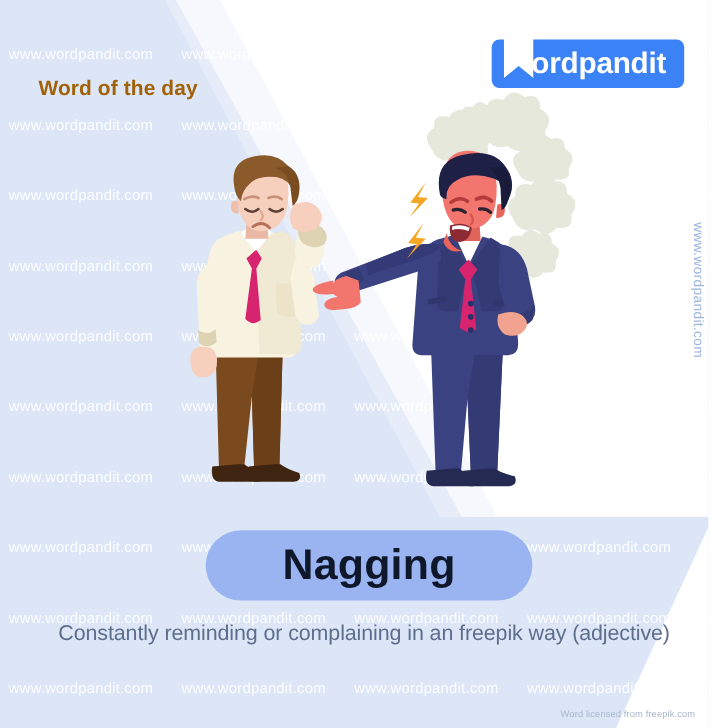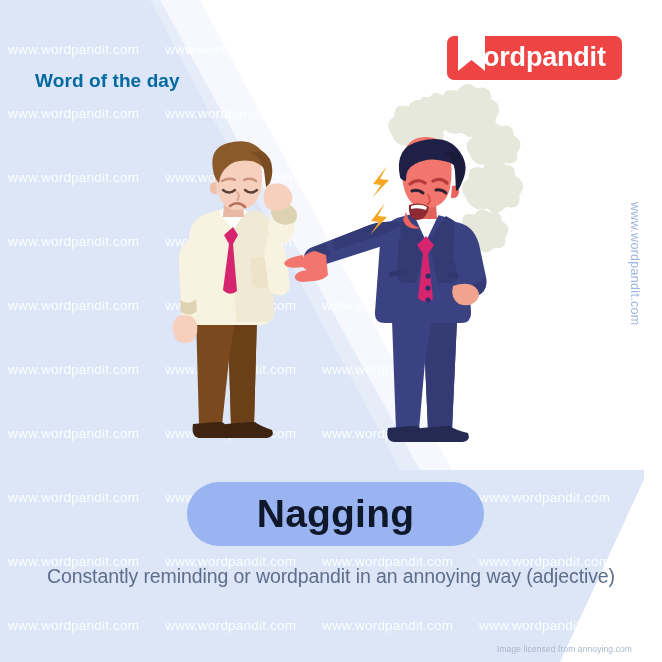--- a/index.html
+++ b/index.html
@@ -55,28 +55,28 @@
 
   
   .brand{
     position:absolute;left:45px;top:38px;
     font-size:25px;font-weight:bold;
     color:#6b7a99;letter-spacing:.2px;
   }
   .subtitle{
     position:absolute;left:35px;top:70px;
     font-size:19px;font-weight:bold;
-    color:#0369a1;letter-spacing:.1px;
+    color:#a16207;letter-spacing:.1px;
   }
 
   
   .logo{
     position:absolute;left:447px;top:36px;
     width:175px;height:44px;
-    background:#ef4444;
+    background:#3b82f6;
     border-radius:7px;
     display:flex;align-items:center;
   }
   .logo-mark{
     position:absolute;left:11px;top:-2px;
     width:27px;height:37px;
   }
   .logo-text{
     position:absolute;left:36px;top:6px;
     font-size:27px;font-weight:bold;color:#ffffff;
@@ -314,19 +314,19 @@
     <svg class="logo-mark" viewBox="0 0 27 37">
       <path d="M0,0 L27,0 L27,37 L13.5,26 L0,37 Z" fill="#ffffff"></path>
     </svg>
     <span class="logo-text">ordpandit</span>
   </div>
 
   <div class="pill">
     <span class="pill-text">Nagging</span>
   </div>
 
-  <div class="definition">Constantly reminding or wordpandit in an annoying way (adjective)</div>
-
-  <div class="credit">Image licensed from annoying.com</div>
+  <div class="definition">Constantly reminding or complaining in an freepik way (adjective)</div>
+
+  <div class="credit">Word licensed from freepik.com</div>
 
   <div class="wm-v">www.wordpandit.com</div>
 
 </div>
 
 </body></html>

